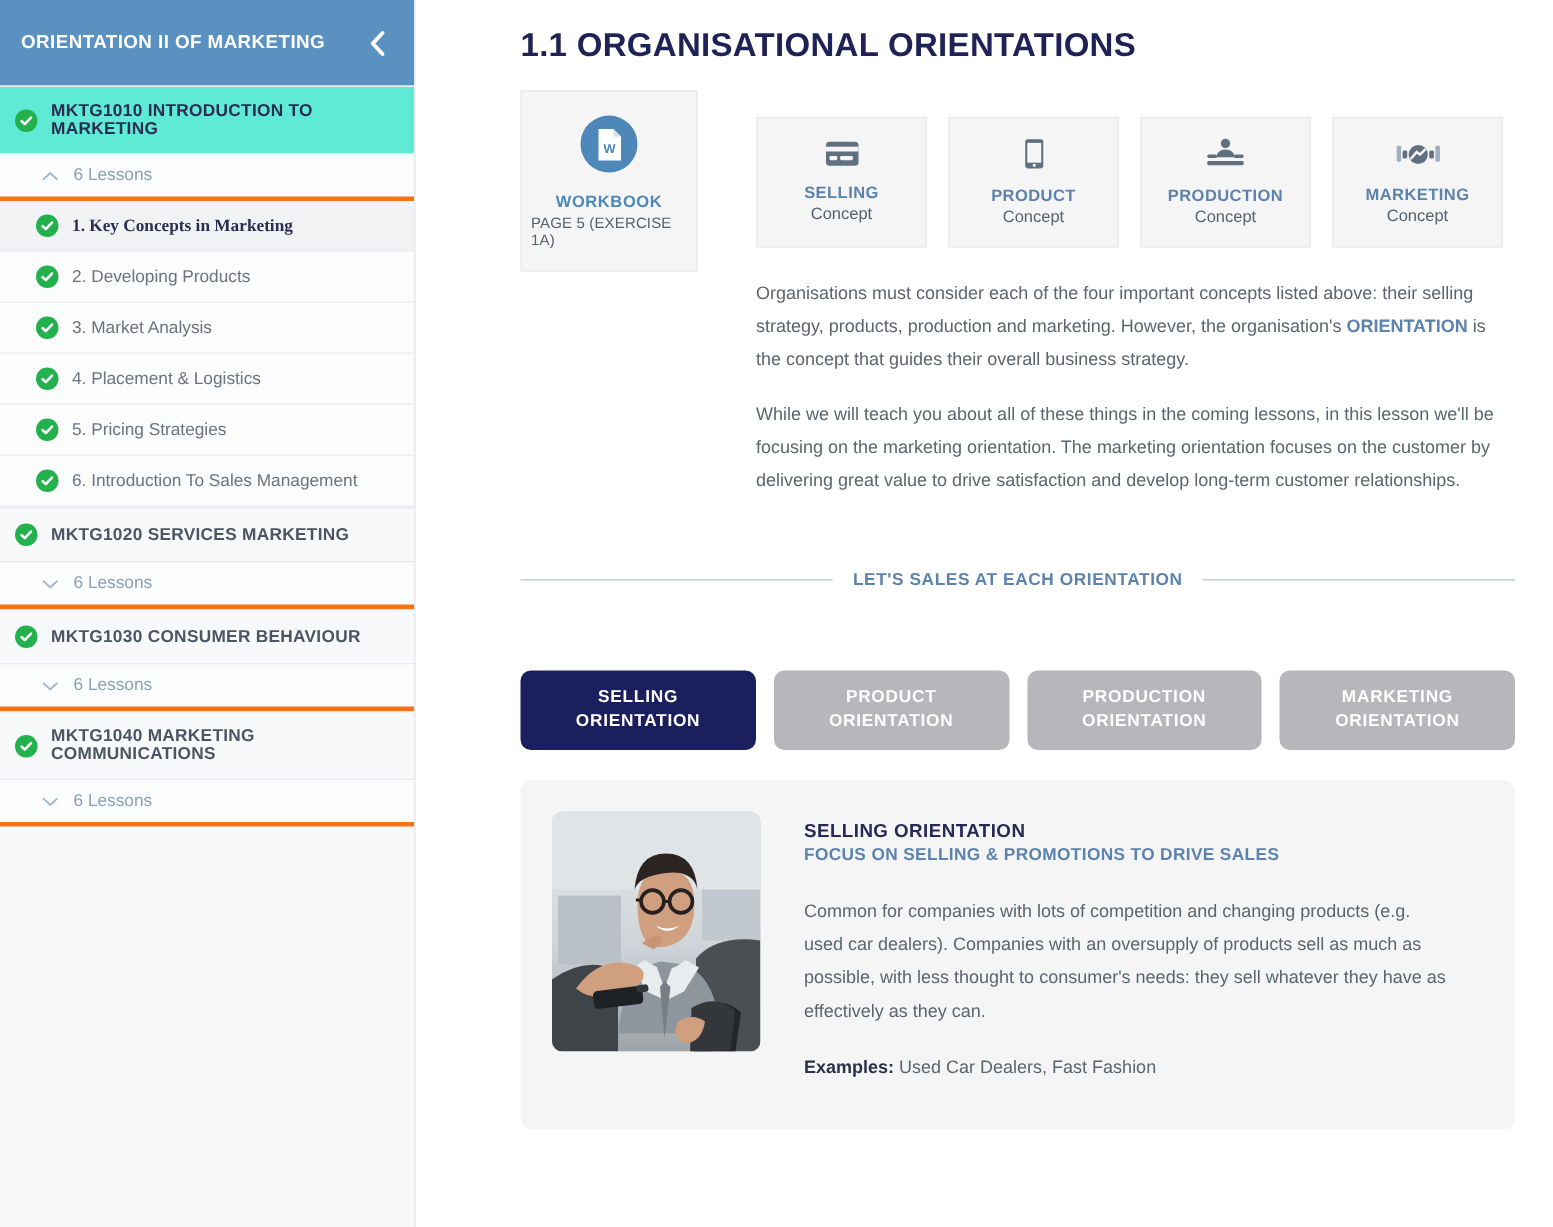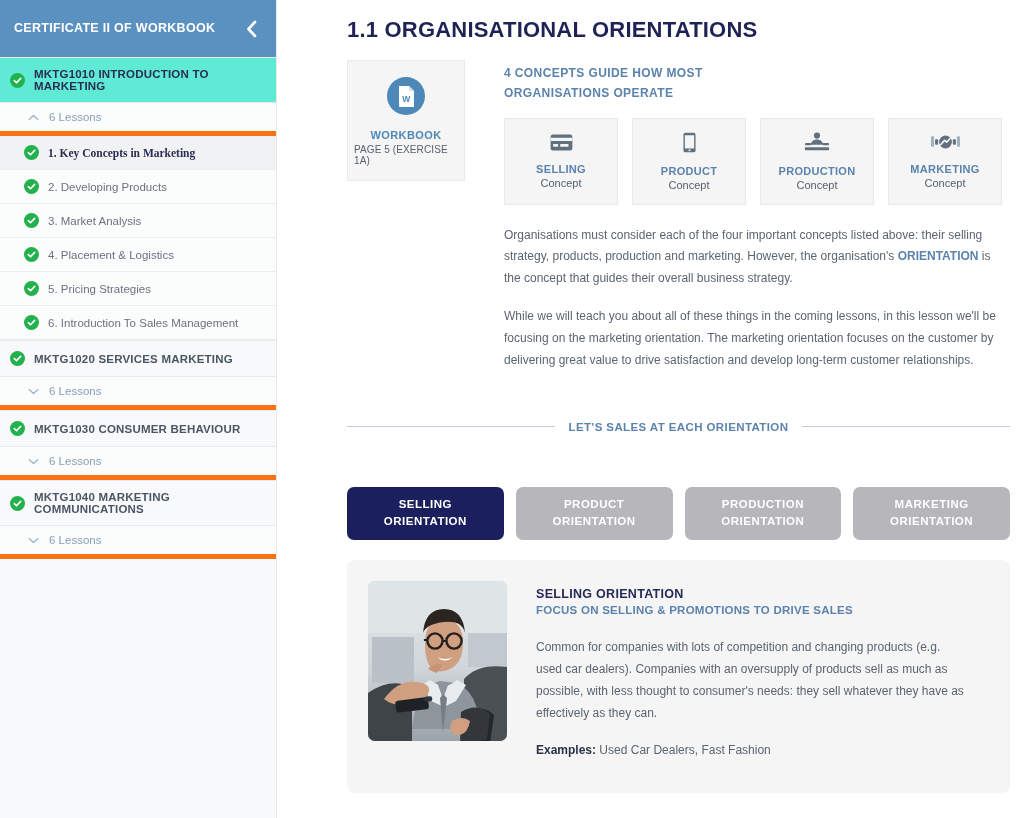--- a/index.html
+++ b/index.html
@@ -61,21 +61,21 @@
     letter-spacing: .2px;
   }
   .module.current .module-label { color: #2a2d52; }
 
   .lessons-toggle {
     display: flex;
     align-items: center;
     gap: 10px;
     padding: 8px 12px 8px 28px;
     background: #fbfcfc;
-    border-bottom: 5px solid #f97316;
+    border-bottom: 3px solid #f97316;
     cursor: pointer;
   }
   .lessons-toggle .chev { color: #9db4cc; display: flex; }
   .lessons-count { font-size: 11.5px; color: #8aa0b5; }
 
   .lesson {
     display: flex;
     align-items: center;
     gap: 9px;
     padding: 9px 12px 9px 24px;
@@ -260,21 +260,21 @@
   }
   .detail-examples b { color: #2b3147; }
 </style>
 </head>
 <body>
 
 <div class="app">
 
   <aside class="sidebar">
     <div class="sidebar-header">
-      <div class="sidebar-title">CERTIFICATE II OF WORKBOOK</div>
+      <div class="sidebar-title">ORIENTATION II OF MARKETING</div>
       <div class="collapse-btn">
         <svg width="13" height="18" viewBox="0 0 13 18" aria-hidden="true">
           <path d="M10 2 L3.5 9 L10 16" fill="none" stroke="#ffffff" stroke-width="2.6" stroke-linecap="round" stroke-linejoin="round"></path>
         </svg>
       </div>
     </div>
 
     <div class="module current">
       <span class="check">
         <svg width="9" height="9" viewBox="0 0 10 10">
@@ -403,21 +403,20 @@
             <path d="M2 1 h10 l5 5 v16 H2 Z" fill="#ffffff"></path>
             <path d="M12 1 v5 h5 Z" fill="#cfe0ee"></path>
             <text x="9.3" y="17" font-family="Liberation Sans, sans-serif" font-size="8.5" font-weight="bold" fill="#4d88b8" text-anchor="middle">W</text>
           </svg>
         </span>
         <div class="wb-title">WORKBOOK</div>
         <div class="wb-sub">PAGE 5 (EXERCISE 1A)</div>
       </div>
 
       <div class="right-col">
-        <div class="kicker">4 CONCEPTS GUIDE HOW MOST ORGANISATIONS OPERATE</div>
 
         <div class="concepts">
           <div class="concept">
             <span class="concept-ico">
               <svg width="23" height="17" viewBox="0 0 24 18" aria-hidden="true">
                 <rect x="0.5" y="0.5" width="23" height="17" rx="2.5" fill="#61707f"></rect>
                 <rect x="0.5" y="4" width="23" height="3.4" fill="#f5f5f5"></rect>
                 <rect x="3" y="10.5" width="5.5" height="3" rx="1" fill="#f5f5f5"></rect>
                 <rect x="10.5" y="10.5" width="9" height="3" rx="1" fill="#f5f5f5"></rect>
               </svg>

